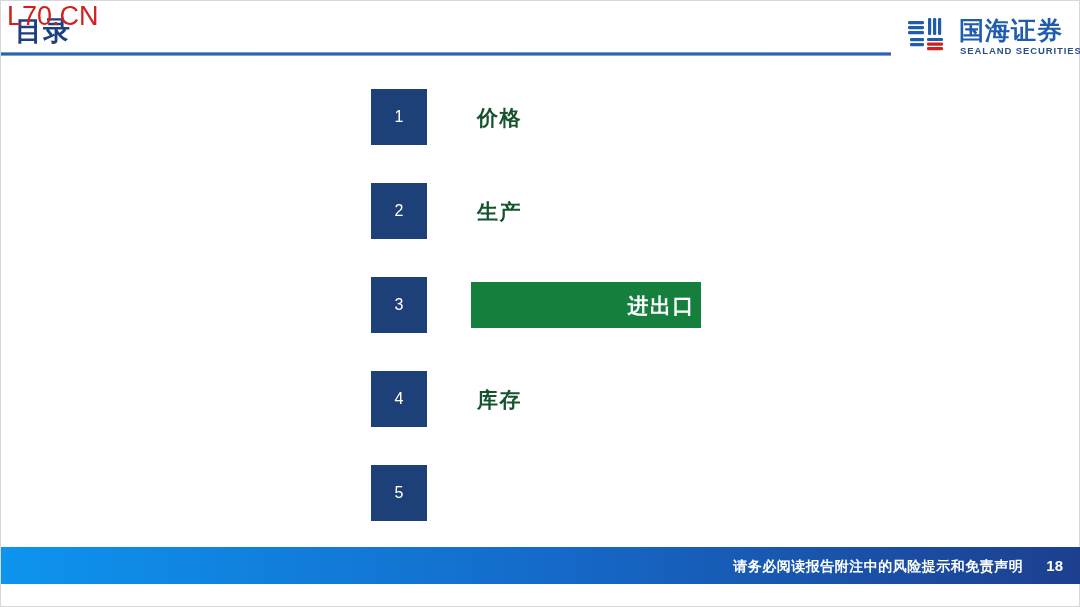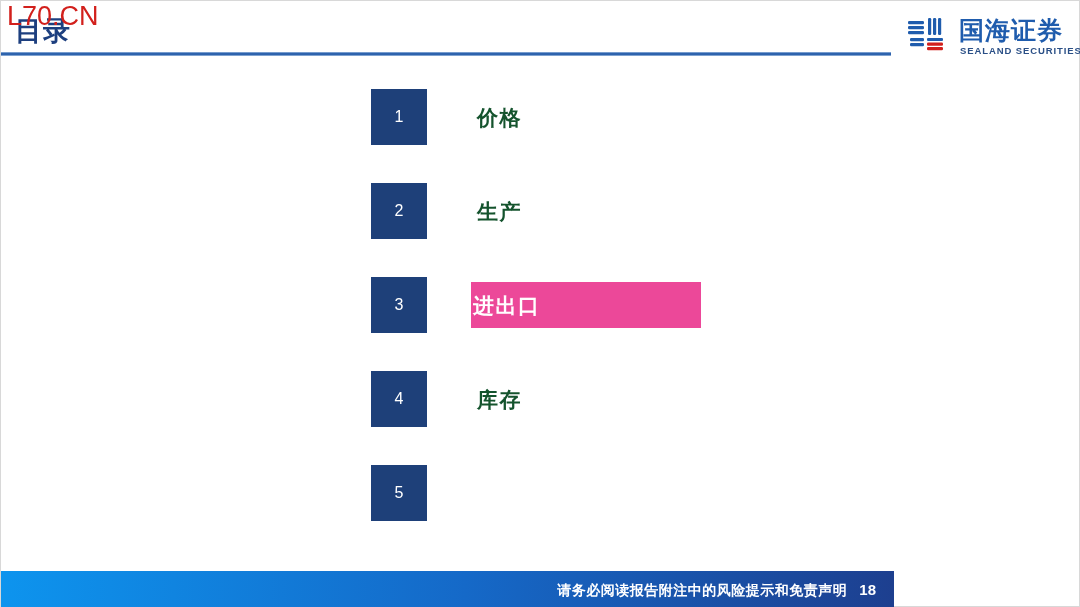--- a/index.html
+++ b/index.html
@@ -139,52 +139,53 @@
   }
   .toc-label {
     font-size: 21px;
     font-weight: bold;
     color: #14532d;
     letter-spacing: 1.5px;
     white-space: nowrap;
     line-height: 1;
   }
   .toc-item.active .toc-label-wrap {
-    background: #ec4899;
+    background: #15803d;
     width: 230px;
     padding-left: 2px;
+    justify-content: flex-end;
   }
   .toc-item.active .toc-label {
     color: #ffffff;
   }
 
   
   .footer {
     position: absolute;
     left: 0;
-    top: 570px;
-    width: 893px;
+    top: 546px;
+    width: 1080px;
     height: 37px;
     background: linear-gradient(to right, #0d94ee 0%, #1569c8 52%, #1d3f8f 100%);
     display: flex;
     align-items: center;
     justify-content: flex-end;
   }
   .footer-note {
     font-size: 14px;
     font-weight: bold;
     color: #ffffff;
     letter-spacing: 0.5px;
     line-height: 1;
   }
   .footer-page {
     font-size: 15px;
     font-weight: bold;
     color: #ffffff;
-    margin-left: 12px;
+    margin-left: 23px;
     margin-right: 18px;
     line-height: 1;
   }
 </style>
 </head>
 <body>
 
 <div class="slide">
 
   <div class="header">

